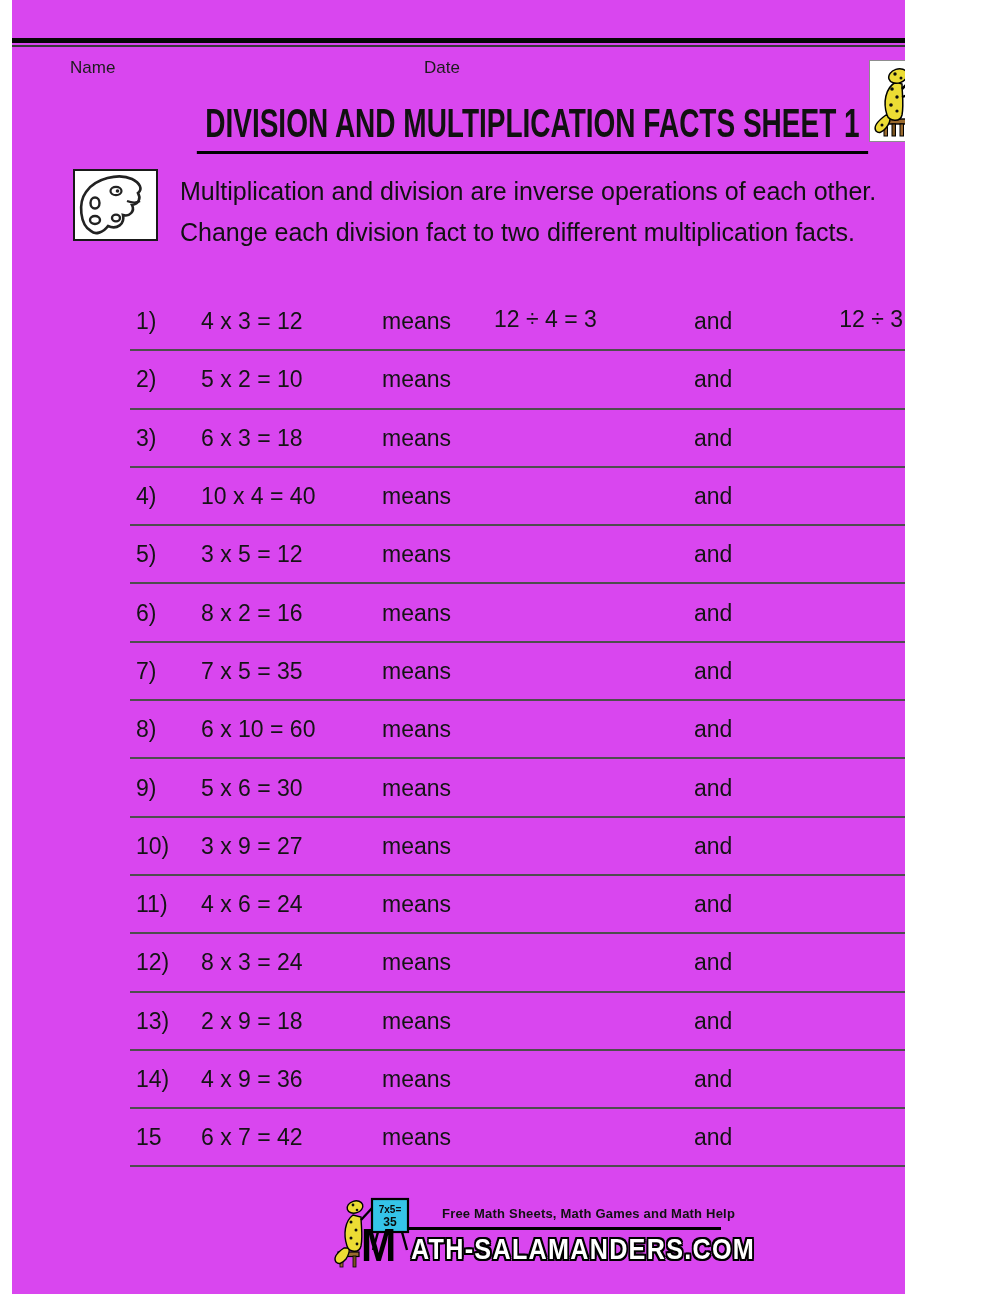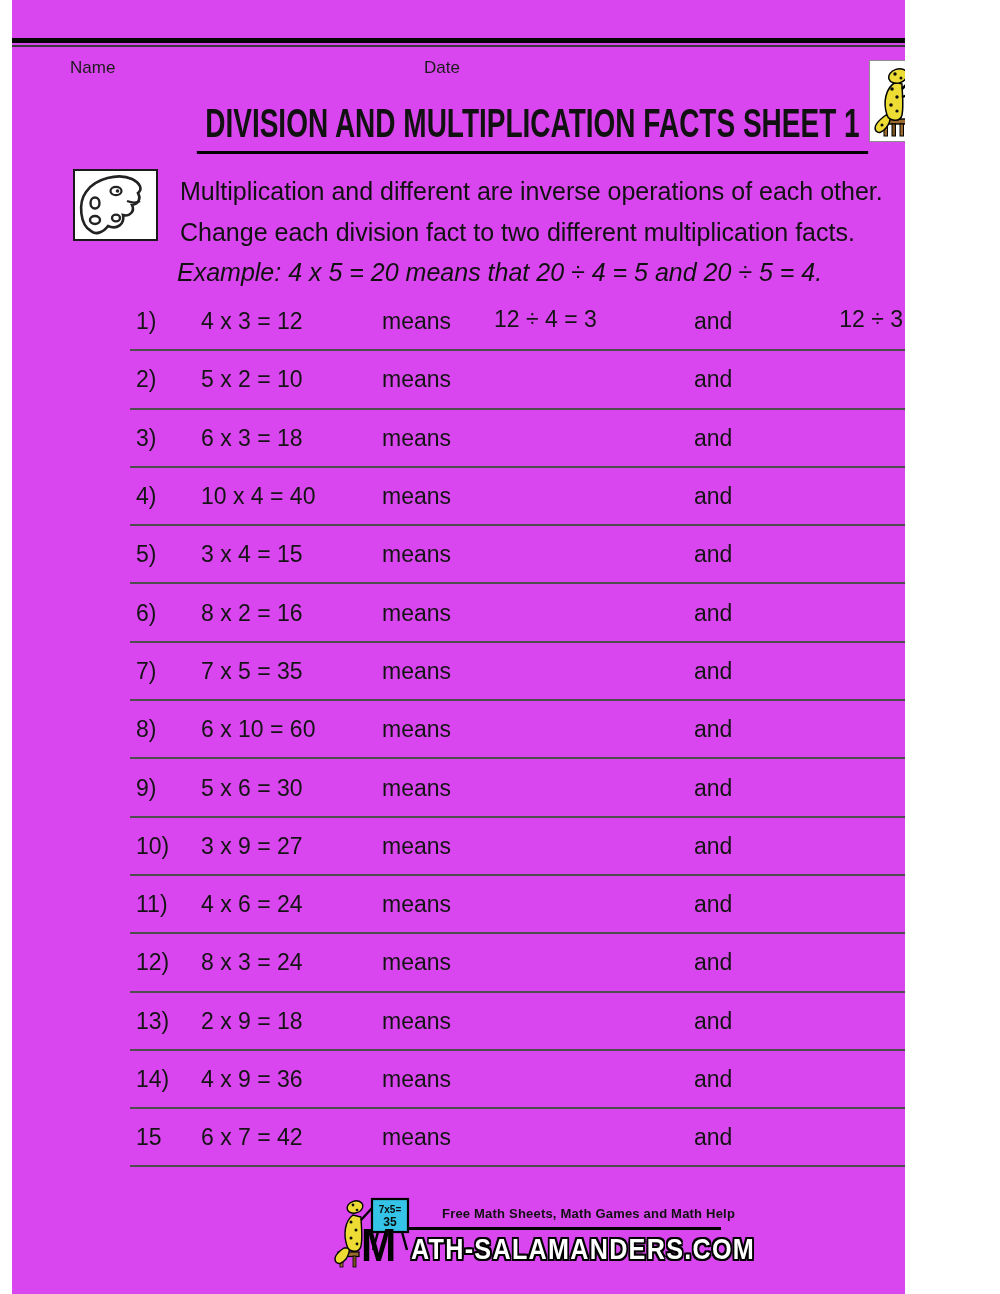--- a/index.html
+++ b/index.html
@@ -128,23 +128,22 @@
       <ellipse cx="41" cy="20" rx="5.5" ry="4.2" fill="none" stroke="#222" stroke-width="2.2"></ellipse>
       <circle cx="42.5" cy="20" r="1.8" fill="#222"></circle>
       <path d="M52,30 q8,3 13,0" fill="none" stroke="#222" stroke-width="2.2"></path>
       <ellipse cx="20" cy="32" rx="4.5" ry="5.5" fill="#fff" stroke="#222" stroke-width="2.4"></ellipse>
       <ellipse cx="20" cy="49" rx="5" ry="4" fill="#fff" stroke="#222" stroke-width="2.4"></ellipse>
       <ellipse cx="41" cy="47" rx="4" ry="3.4" fill="#fff" stroke="#222" stroke-width="2.4"></ellipse>
     </svg>
   </div>
 
   <div class="instr">
-    <div>Multiplication and different are inverse operations of each other.</div>
+    <div>Multiplication and division are inverse operations of each other.</div>
     <div>Change each division fact to two different multiplication facts.</div>
-    <div class="example">Example: 4 x 5 = 20 means that 20 ÷ 4 = 5 and 20 ÷ 5 = 4.</div>
   </div>
 
   <div class="facts" id="facts-table">
       <div class="row">
     <span class="c-num">1)</span>
     <span class="c-fact">4 x 3 = 12</span>
     <span class="c-means">means</span>
     <span class="c-ans1">12 ÷ 4 = 3</span>
     <span class="c-and">and</span>
     <span class="c-ans2">12 ÷ 3 = 4</span>
@@ -168,21 +167,21 @@
       <div class="row">
     <span class="c-num">4)</span>
     <span class="c-fact">10 x 4 = 40</span>
     <span class="c-means">means</span>
     <span class="c-ans1"></span>
     <span class="c-and">and</span>
     <span class="c-ans2"></span>
   </div>
       <div class="row">
     <span class="c-num">5)</span>
-    <span class="c-fact">3 x 4 = 15</span>
+    <span class="c-fact">3 x 5 = 12</span>
     <span class="c-means">means</span>
     <span class="c-ans1"></span>
     <span class="c-and">and</span>
     <span class="c-ans2"></span>
   </div>
       <div class="row">
     <span class="c-num">6)</span>
     <span class="c-fact">8 x 2 = 16</span>
     <span class="c-means">means</span>
     <span class="c-ans1"></span>

